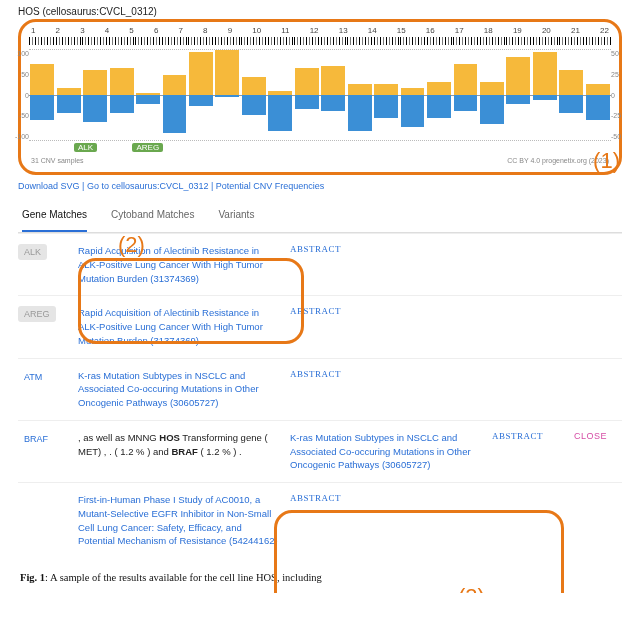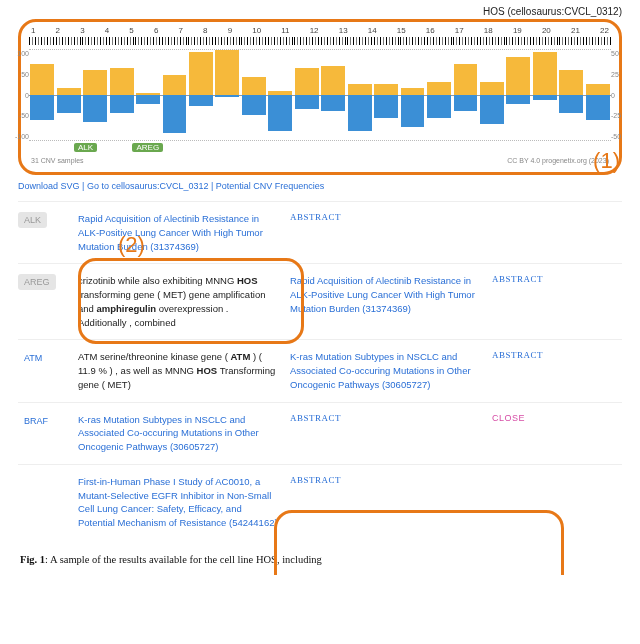--- a/index.html
+++ b/index.html
@@ -9,21 +9,21 @@
     font-family: Arial, Helvetica, sans-serif;
     background: #fff;
     color: #333;
     font-size: 10px;
   }
   .wrap {
     padding: 6px 18px 8px 18px;
     position: relative;
   }
   .chart-title {
-    text-align: right;
+    text-align: left;
     font-size: 10px;
     color: #222;
     margin-bottom: 2px;
   }
   .chart-box {
     border: 3px solid #e77817; 
     border-radius: 18px;
     padding: 4px 6px 8px 6px;
     position: relative;
     background: #fff;
@@ -384,45 +384,49 @@
       <span>CC BY 4.0 progenetix.org (2023)</span>
     </div>
   </div>
 
   <div class="links">
     <a>Download SVG</a> |
     <a>Go to cellosaurus:CVCL_0312</a> |
     <a>Potential CNV Frequencies</a>
   </div>
 
+  <div class="tabs">
+    <div class="tab active">Gene Matches</div>
+    <div class="tab">Cytoband Matches</div>
+    <div class="tab">Variants</div>
+  </div>
 
 
   <div class="rows" id="rows">
       <div class="row">
         <div><span class="gene-btn disabled">ALK</span></div>
         <div class="title-col">Rapid Acquisition of Alectinib Resistance in ALK-Positive Lung Cancer With High Tumor Mutation Burden (31374369)</div>
         <div class="abstract">ABSTRACT</div>
         <div></div>
       </div>
       <div class="row">
         <div><span class="gene-btn disabled">AREG</span></div>
-        <div class="snippet">crizotinib while also exhibiting MNNG <b>HOS</b> transforming gene ( MET) gene amplification and <b>amphiregulin</b> overexpression . Additionally , combined</div>
         <div class="title-col">Rapid Acquisition of Alectinib Resistance in ALK-Positive Lung Cancer With High Tumor Mutation Burden (31374369)</div>
         <div class="abstract">ABSTRACT</div>
         <div></div>
       </div>
       <div class="row">
         <div><span class="gene-btn link">ATM</span></div>
-        <div class="snippet">ATM serine/threonine kinase gene ( <b>ATM</b> ) ( 11.9 % ) , as well as MNNG <b>HOS</b> Transforming gene ( MET)</div>
         <div class="title-col">K-ras Mutation Subtypes in NSCLC and Associated Co-occuring Mutations in Other Oncogenic Pathways (30605727)</div>
         <div class="abstract">ABSTRACT</div>
         <div></div>
       </div>
       <div class="row">
         <div><span class="gene-btn link">BRAF</span></div>
+        <div class="snippet">, as well as MNNG <b>HOS</b> Transforming gene ( MET) , . ( 1.2 % ) and <b>BRAF</b> ( 1.2 % ) .</div>
         <div class="title-col">K-ras Mutation Subtypes in NSCLC and Associated Co-occuring Mutations in Other Oncogenic Pathways (30605727)</div>
         <div class="abstract">ABSTRACT</div>
         <div class="close">CLOSE</div>
       </div>
       <div class="row">
         <div></div>
         <div class="title-col">First-in-Human Phase I Study of AC0010, a Mutant-Selective EGFR Inhibitor in Non-Small Cell Lung Cancer: Safety, Efficacy, and Potential Mechanism of Resistance (54244162)</div>
         <div class="abstract">ABSTRACT</div>
         <div></div>
       </div>

